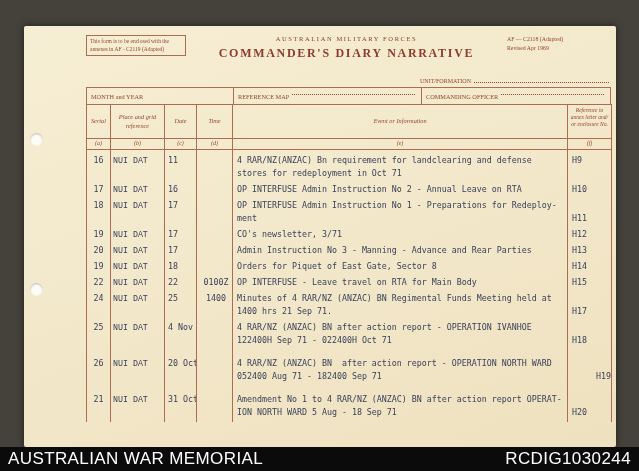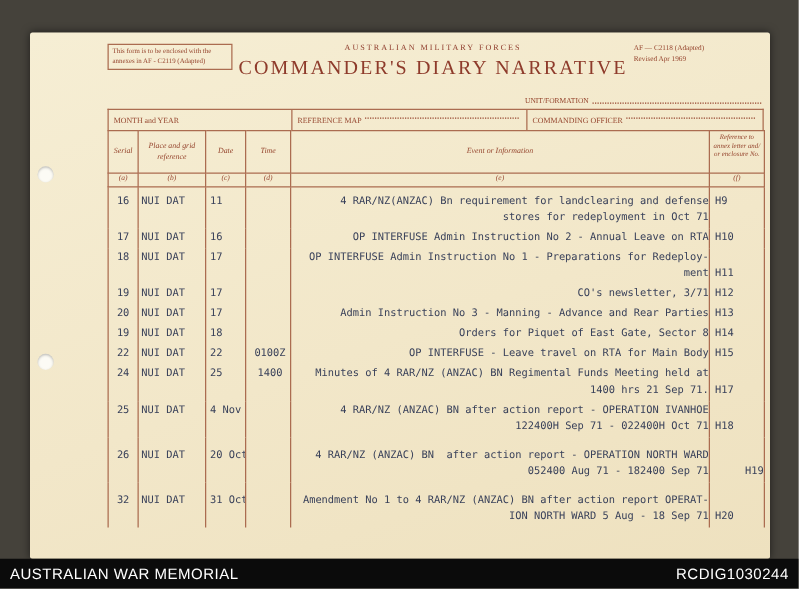--- a/index.html
+++ b/index.html
@@ -18,21 +18,21 @@
   .hole-2 { left:6px; top:257px; }
 
   .content { position:absolute; left:62px; top:6px; right:5px; bottom:0; }
 
   
   .form-top { display:flex; align-items:flex-start; height:40px; }
   .enclosure-box { width:100px; border:1px solid #ab6c50; color:#96462f;
                    font-size:5.5px; line-height:1.4; padding:2px 3px; margin-top:3px; }
   .title-block { flex:1; text-align:center; color:#8e3b2b; padding-top:3px; }
   .forces-line { font-size:6.5px; letter-spacing:1.6px; }
-  .main-title  { font-size:16px; font-weight:400; letter-spacing:1.7px; margin-top:4px; }
+  .main-title  { font-size:12px; font-weight:700; letter-spacing:1.7px; margin-top:4px; }
   .form-code   { width:104px; font-size:5.8px; line-height:1.6; color:#96462f; padding-top:3px; }
 
   .unit-line { margin-left:334px; width:191px; height:12px; display:flex; align-items:flex-end;
                font-size:6px; color:#96462f; }
   .dotfill { flex:1; border-bottom:1px dotted #96462f; margin:0 2px 1px 3px; }
 
   
   .band { display:flex; border:1px solid #ab6c50; border-bottom:none; height:17px; margin-top:3px; }
   .band-cell { display:flex; align-items:center; font-size:6.3px; color:#96462f; padding:0 4px; }
   .band-c1 { flex:0 0 146px; }
@@ -46,32 +46,32 @@
              font-size:6.3px; line-height:1.3; vertical-align:middle; padding:1px; }
   .title-row th { height:34px; }
   .th-ref { font-size:5.5px; white-space:pre-line; vertical-align:top; padding-top:2px; }
   .letter-row th { height:11px; font-size:6px; padding:0; }
 
   tbody td { border-left:1px solid #ab6c50; border-right:1px solid #ab6c50;
              vertical-align:top; color:#39415a;
              font-family:"DejaVu Sans Mono", monospace; font-size:8.3px; line-height:13px;
              white-space:pre; overflow:hidden; padding:0 0 3px 0; }
   td.cell-serial { text-align:center; }
-  td.cell-place  { padding-left:2px; }
+  td.cell-place  { padding-left:2px;font-family:Liberation Mono, monospace; }
   td.cell-date   { padding-left:3px; }
   td.cell-time   { padding-left:3px;text-align:center; }
-  td.cell-event  { padding-left:4px;text-align:right; }
+  td.cell-event  { padding-left:4px; }
   td.cell-ref    { padding-left:4px; }
   tbody tr:first-child td { padding-top:4px; }
   tbody tr:nth-child(n+10) td { padding-top:7px; }
 
   
   .footer-bar { position:absolute; left:0; right:0; bottom:0; height:24px; background:#0b0b0b;
                 color:#ffffff; display:flex; align-items:center; justify-content:space-between;
-                padding:0 8px; font-family:"Liberation Sans", sans-serif; font-size:12px;
+                padding:0 8px; font-family:"Liberation Sans", sans-serif; font-size:17px;
                 letter-spacing:.4px; }
 </style>
 </head>
 <body>
 
 <div class="screen">
 
   <div class="paper">
     <div class="hole hole-1"></div>
     <div class="hole hole-2"></div>
@@ -218,21 +218,21 @@
             <tr>
               <td class="cell-serial">26</td>
               <td class="cell-place">NUI DAT</td>
               <td class="cell-date">20 Oct</td>
               <td class="cell-time"></td>
               <td class="cell-event">4 RAR/NZ (ANZAC) BN  after action report - OPERATION NORTH WARD
 052400 Aug 71 - 182400 Sep 71</td>
               <td class="cell-ref" style="vertical-align: bottom; text-align: right;">H19</td>
             </tr>
             <tr>
-              <td class="cell-serial">32</td>
+              <td class="cell-serial">21</td>
               <td class="cell-place">NUI DAT</td>
               <td class="cell-date">31 Oct</td>
               <td class="cell-time"></td>
               <td class="cell-event">Amendment No 1 to 4 RAR/NZ (ANZAC) BN after action report OPERAT-
 ION NORTH WARD 5 Aug - 18 Sep 71</td>
               <td class="cell-ref" style="vertical-align: bottom;">H20</td>
             </tr>
           </tbody>
       </table>
 

